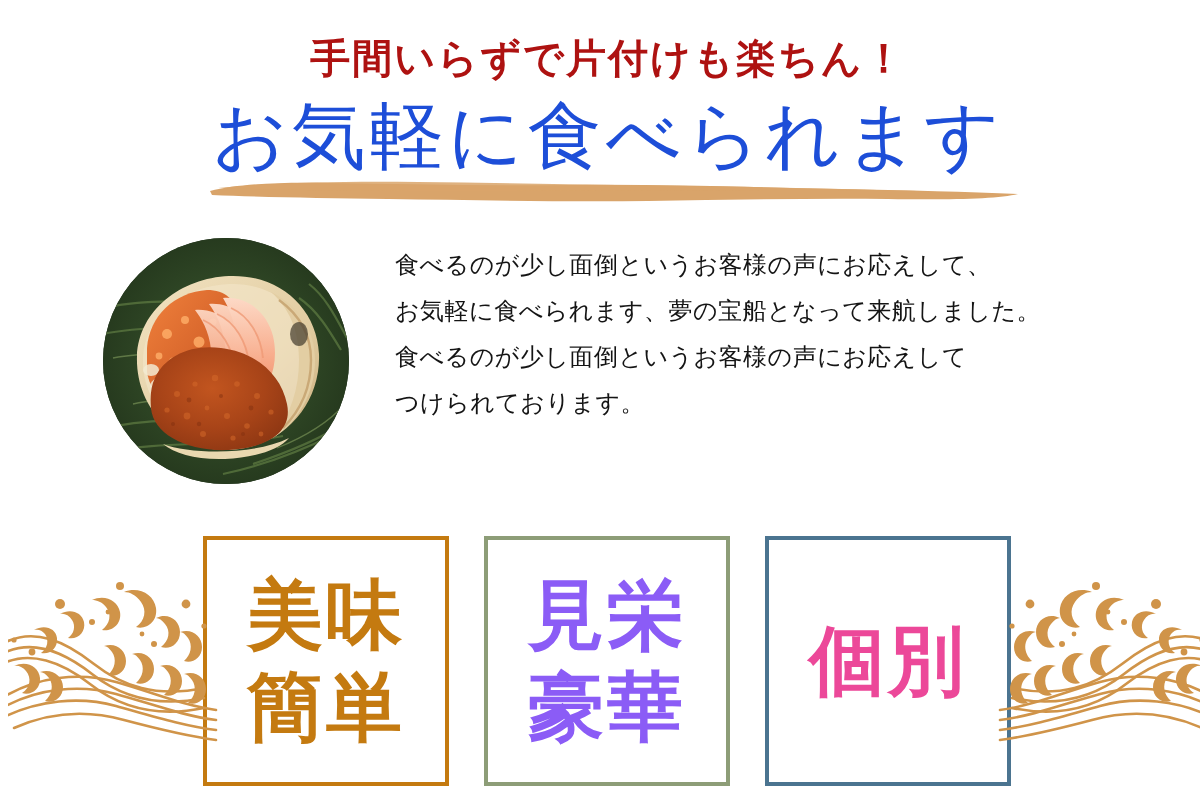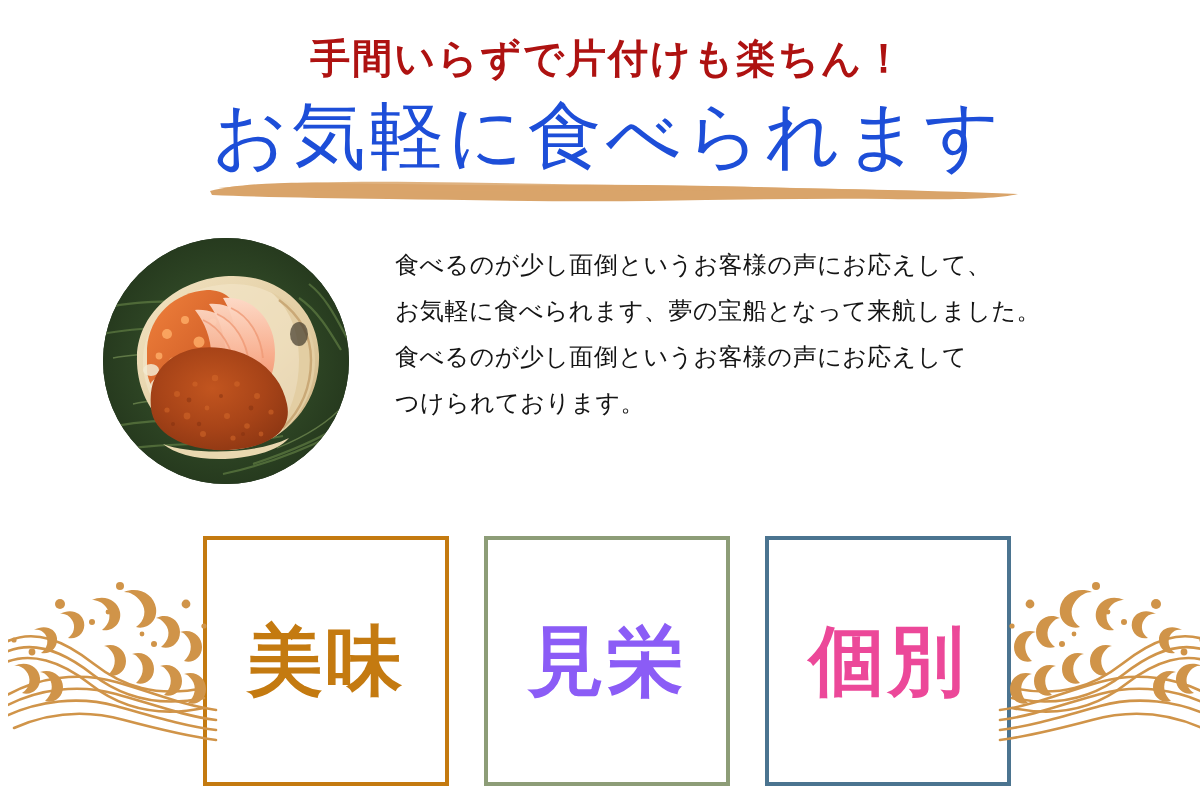--- a/index.html
+++ b/index.html
@@ -292,24 +292,26 @@
       <span class="ln">お気軽に食べられます、夢の宝船となって来航しました。</span>
       <span class="ln">食べるのが少し面倒というお客様の声にお応えして</span>
       <span class="ln">つけられております。</span>
     </p>
   </div>
 
   <div class="feature-row">
 
     <div class="feature-box b1">
       <span class="feature-line">美味</span>
+      <span class="feature-line">簡単</span>
     </div>
 
     <div class="feature-box b2">
       <span class="feature-line">見栄</span>
+      <span class="feature-line">豪華</span>
     </div>
 
     <div class="feature-box b3">
       <span class="feature-line">個別</span>
     </div>
   </div>
 
   <div class="wave wave-left">
     <svg viewBox="0 0 215 215" aria-hidden="true">
       <g fill="none" stroke="#d09449" stroke-width="2.6" stroke-linecap="round">

